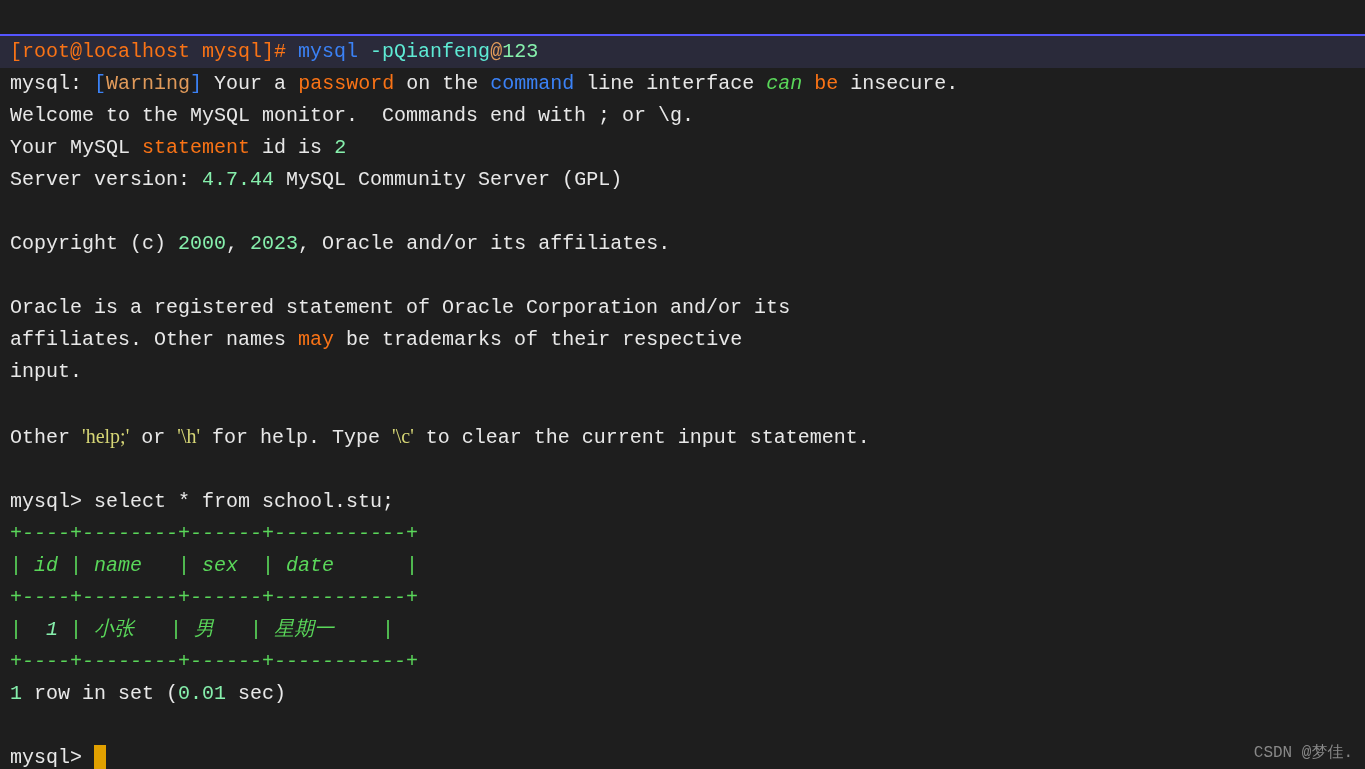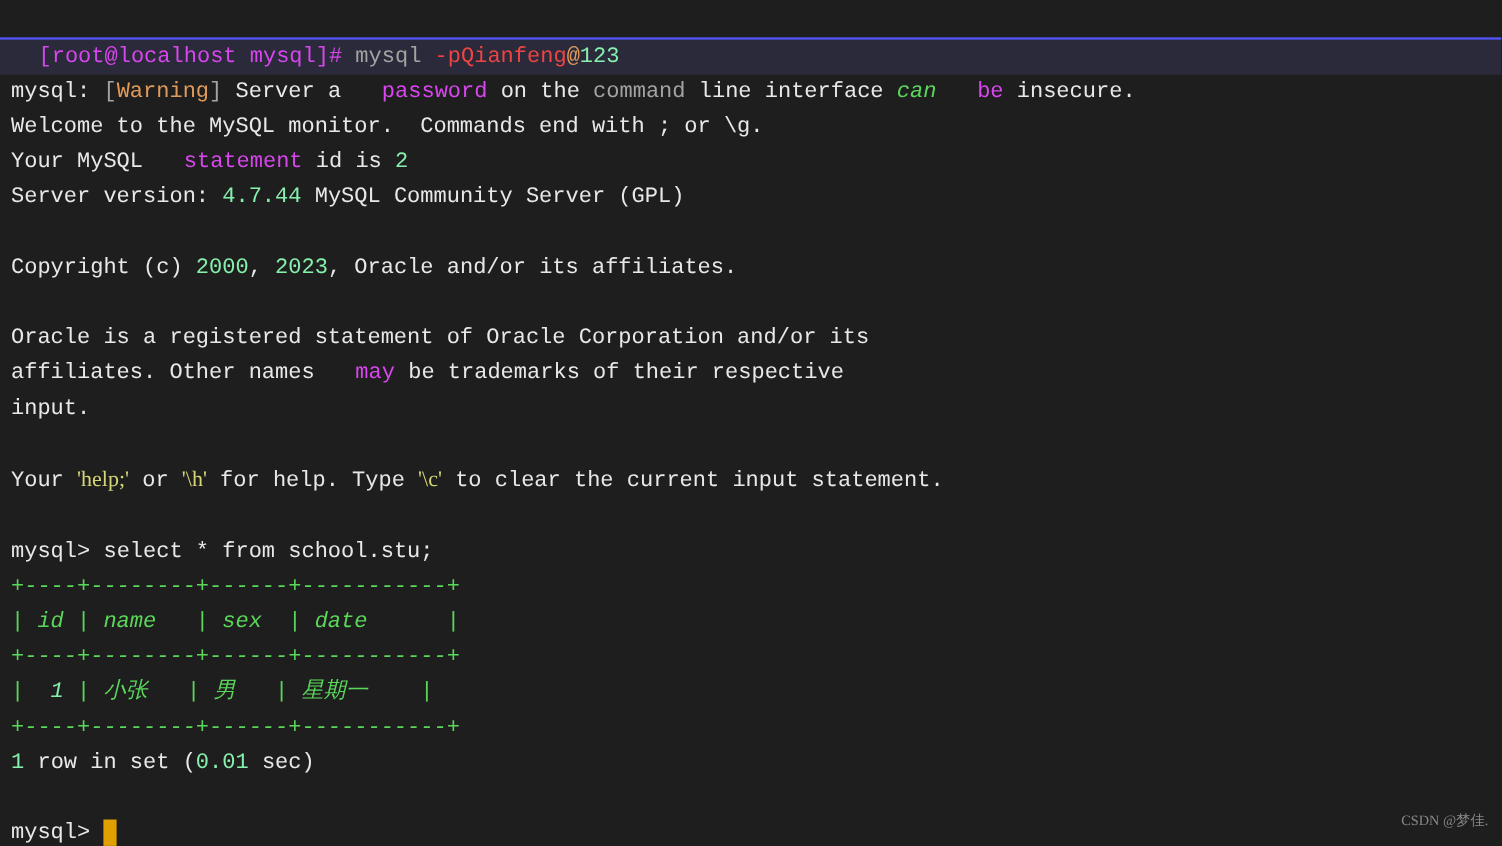--- a/index.html
+++ b/index.html
@@ -21,60 +21,60 @@
   }
   .title-line {
     background: #2a2a3a;
     margin: 0 -10px;
     padding: 0 10px;
     border-top: 2px solid #5555ff;
     display: inline-block;
     width: calc(100% + 20px);
     box-sizing: border-box;
   }
-  .yellow { color: #a3a3a3; margin-top: 24px; }
-  .blue { color: #d946ef; margin-left: 25px; }
-  .cyan { color: #ef4444; }
+  .yellow { color: #3b82f6; margin-top: 24px; }
+  .blue { color: #f97316; }
+  .cyan { color: #5eead4; }
   .orange { color: #e09a5a; }
   .green { color: #5ad75a; font-style: italic; }
   .num { color: #86efac; }
   .str { color: #d6d676; font-family: Liberation Serif, serif; }
   .cursor {
     background: #e0a000;
     display: inline-block;
     width: 12px;
     height: 24px;
     vertical-align: text-bottom;
   }
   .watermark {
     position: absolute;
-    bottom: 12px;
+    bottom: 2px;
     right: 12px;
     color: #888;
-    font-size: 13px;
-    font-family: Liberation Serif, serif;
+    font-size: 16px;
+    font-family: Liberation Mono, monospace;
   }
 </style>
 </head>
 <body>
 
 <div class="terminal">
 <span class="title-line"><span class="blue">[root@localhost mysql]#</span> <span class="yellow">mysql</span> <span class="cyan">-pQianfeng</span><span class="orange">@</span><span class="num">123</span></span>
-<span><span>mysql:</span> <span class="yellow">[</span><span class="orange">Warning</span><span class="yellow">]</span> <span>Server a</span> <span class="blue">password</span> <span>on the</span> <span class="yellow">command</span> <span>line interface</span> <span class="green">can</span> <span class="blue">be</span> <span>insecure.</span></span>
+<span><span>mysql:</span> <span class="yellow">[</span><span class="orange">Warning</span><span class="yellow">]</span> <span>Your a</span> <span class="blue">password</span> <span>on the</span> <span class="yellow">command</span> <span>line interface</span> <span class="green">can</span> <span class="blue">be</span> <span>insecure.</span></span>
 <span>Welcome to the MySQL monitor.  Commands end with ; or \g.</span>
 <span><span>Your MySQL</span> <span class="blue">statement</span> <span>id is</span> <span class="num">2</span></span>
 <span><span>Server version:</span> <span class="num">4.7.44</span> <span>MySQL Community Server (GPL)</span></span>
 
 <span><span>Copyright (c)</span> <span class="num">2000</span><span>,</span> <span class="num">2023</span><span>, Oracle and/or its affiliates.</span></span>
 
 <span>Oracle is a registered statement of Oracle Corporation and/or its</span>
 <span><span>affiliates. Other names</span> <span class="blue">may</span> <span>be trademarks of their respective</span></span>
 <span>input.</span>
 
-<span><span>Your</span> <span class="str">'help;'</span> <span>or</span> <span class="str">'\h'</span> <span>for help. Type</span> <span class="str">'\c'</span> <span>to clear the current input statement.</span></span>
+<span><span>Other</span> <span class="str">'help;'</span> <span>or</span> <span class="str">'\h'</span> <span>for help. Type</span> <span class="str">'\c'</span> <span>to clear the current input statement.</span></span>
 
 <span><span>mysql&gt;</span> <span>select * from school.stu;</span></span>
 <span class="green">+----+--------+------+-----------+</span>
 <span class="green">| id | name   | sex  | date      |</span>
 <span class="green">+----+--------+------+-----------+</span>
 <span class="green"><span>|  </span><span class="num">1</span><span> | 小张   | 男   | 星期一    |</span></span>
 <span class="green">+----+--------+------+-----------+</span>
 <span><span class="num">1</span> <span>row in set (</span><span class="num">0.01</span> <span>sec)</span></span>
 
 <span><span>mysql&gt;</span> <span class="cursor"></span></span>

